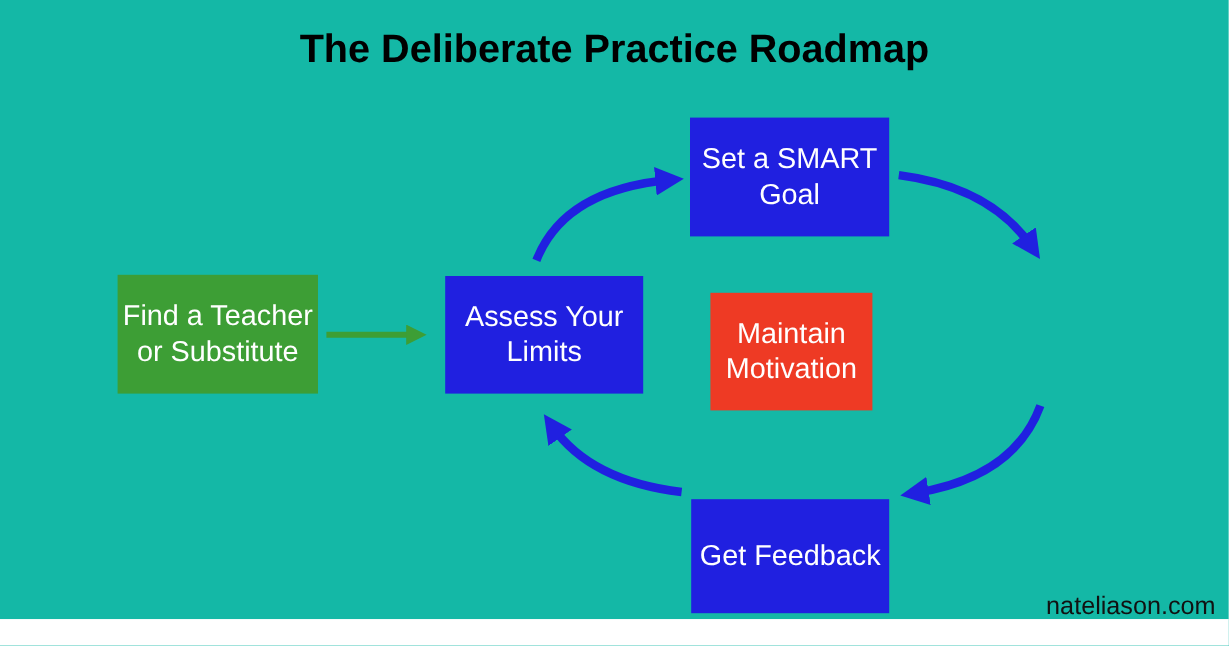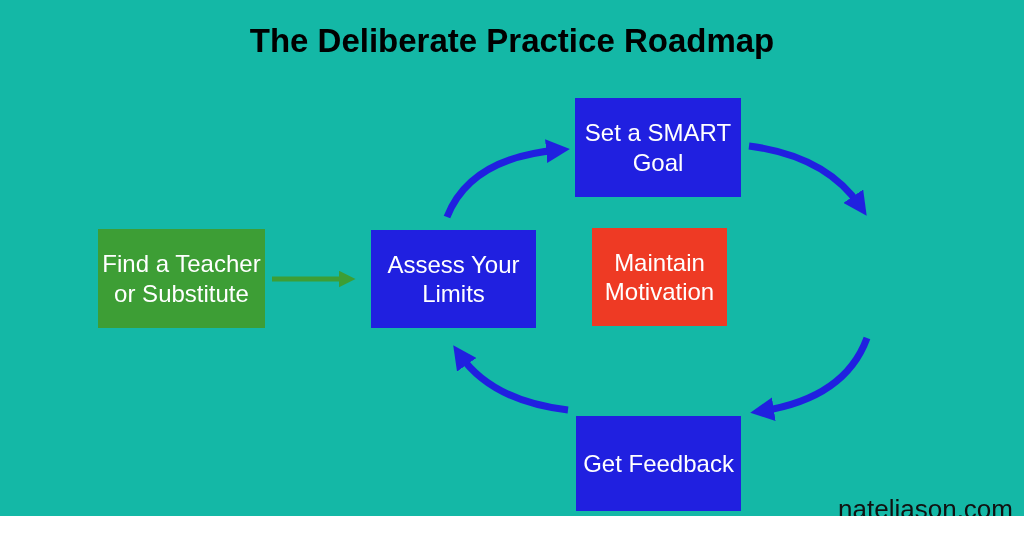--- a/index.html
+++ b/index.html
@@ -50,28 +50,28 @@
     justify-content: center;
     text-align: center;
     color: #ffffff;
     font-size: 24px;
     line-height: 1.22;
     white-space: pre-line;
   }
   #box-find-teacher      { left: 98px;  top: 229px; width: 167px; height: 99px; }
   #box-assess-limits     { left: 371px; top: 230px; width: 165px; height: 98px; }
   #box-smart-goal        { left: 575px; top: 98px;  width: 166px; height: 99px; }
-  #box-maintain-motivation { left: 592px; top: 228px; width: 135px; height: 98px; }
+  #box-maintain-motivation { left: 592px; top: 244px; width: 135px; height: 98px; }
   #box-practice-focus    { left: 781px; top: 230px; width: 166px; height: 98px; }
   #box-get-feedback      { left: 576px; top: 368px; width: 165px; height: 95px; margin-top: 48px; }
   .credit {
     position: absolute;
     top: 494px;
     right: 11px;
-    font-size: 26px;
+    font-size: 21px;
     color: #111111;
   }
 </style>
 </head>
 <body>
 
 <div class="stage">
 
   <h1 class="diagram-title">The Deliberate Practice Roadmap</h1>
 

